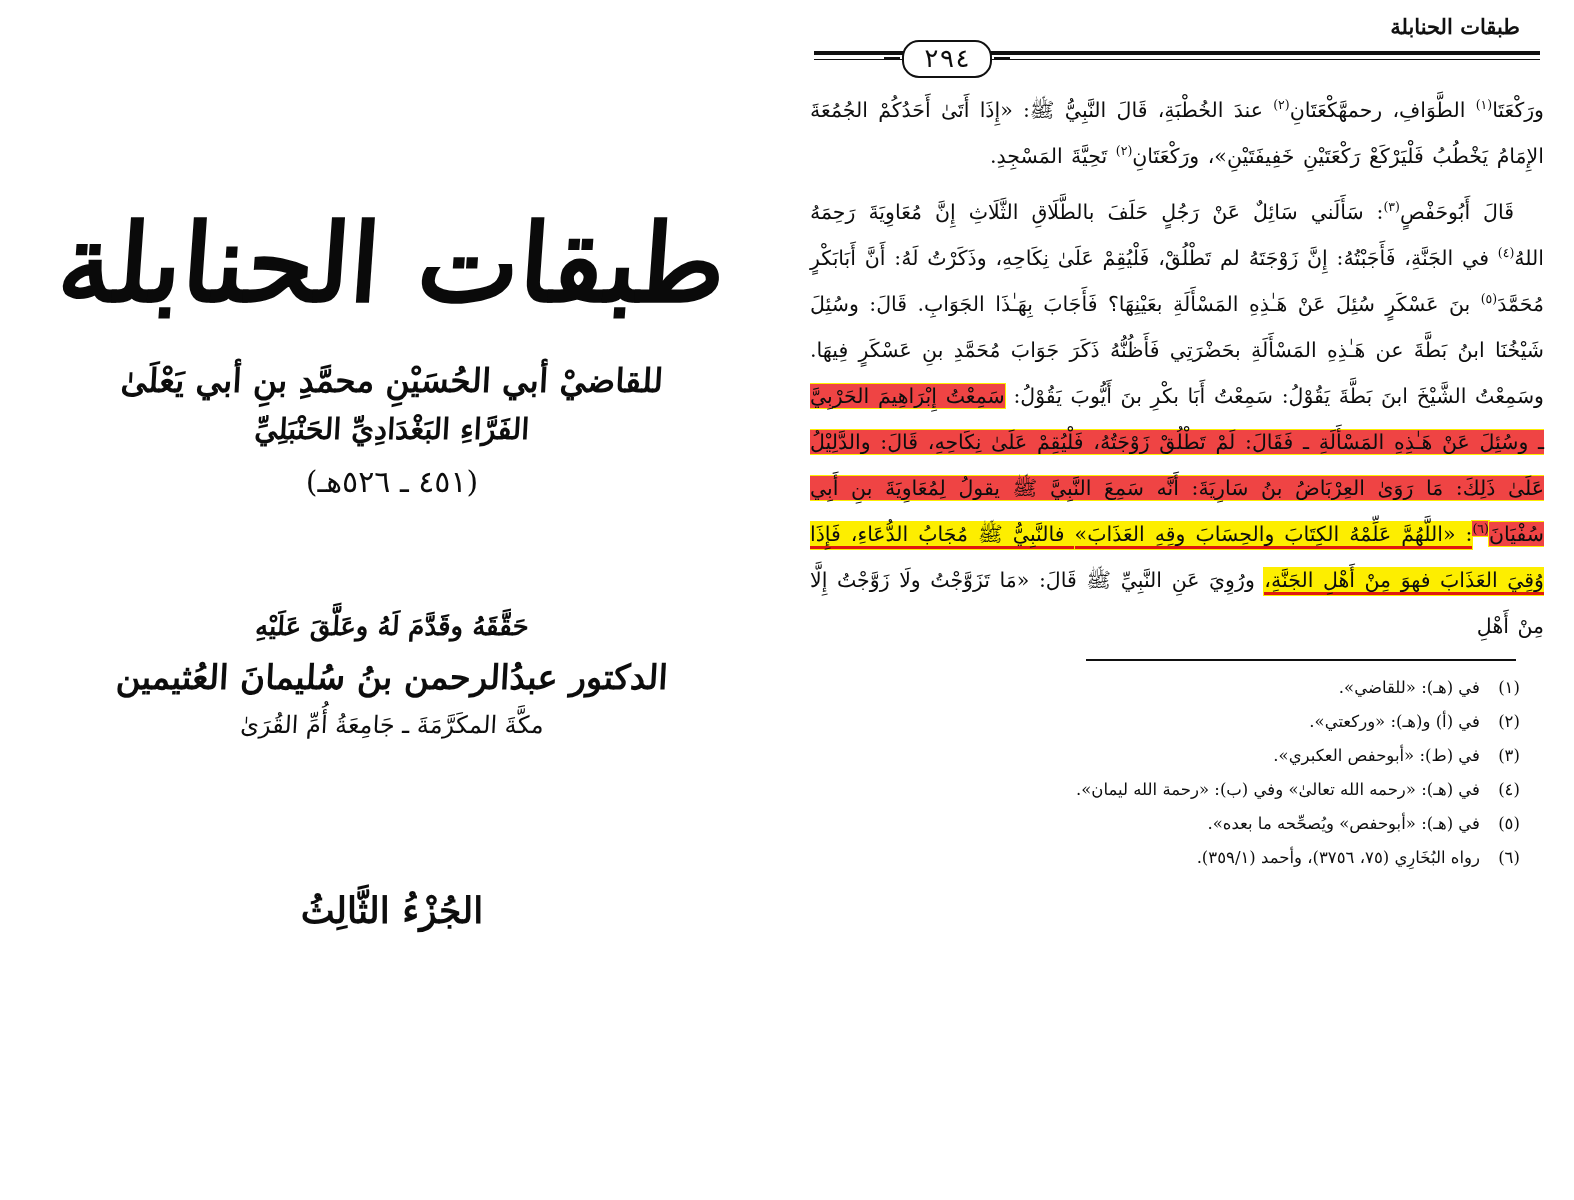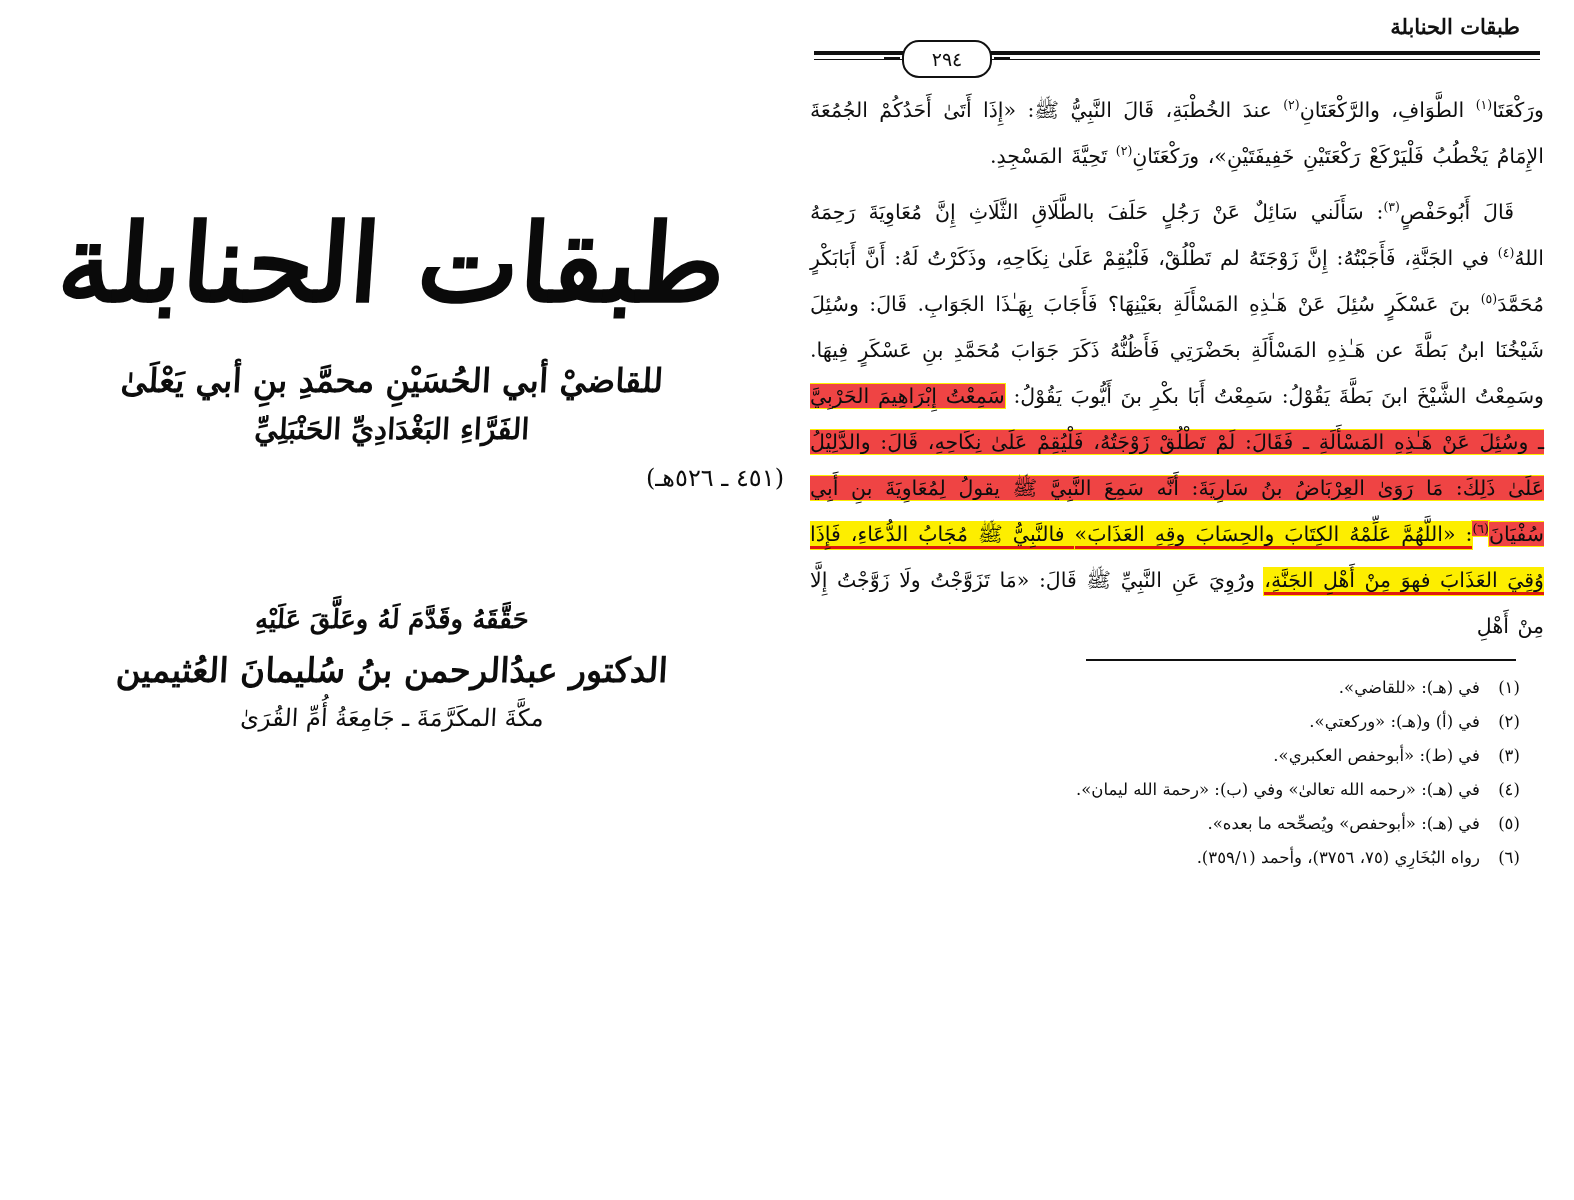--- a/index.html
+++ b/index.html
@@ -68,22 +68,22 @@
     top: -5px;
     left: 92px;
     width: 86px;
     height: 34px;
     background: #fff;
     border: 2px solid #111;
     border-radius: 17px / 17px;
     display: flex;
     align-items: center;
     justify-content: center;
-    font-size: 19px;
-    font-family: Liberation Serif, serif;
+    font-size: 26px;
+    font-family: Liberation Mono, monospace;
     letter-spacing: 1px;
   }
   .page-num-badge::before,
   .page-num-badge::after {
     content: "";
     position: absolute;
     top: 15px;
     width: 16px;
     height: 3px;
     background: #111;
@@ -167,24 +167,23 @@
     letter-spacing: 0;
     transform: skewX(-3deg);
   }
   .title-sub2 {
     font-size: 29px;
     font-weight: bold;
     margin-top: 12px;
     transform: skewX(-3deg);
   }
   .title-dates {
-    font-size: 24px;
+    font-size: 30px;
     margin-top: 18px;
     letter-spacing: 1px;
-    text-align: right;
   }
   .editor-block {
     margin-top: 112px;
   }
   .editor-line1 {
     font-size: 26px;
     font-weight: bold;
     transform: skewX(-3deg);
   }
   .editor-line2 {
@@ -213,21 +212,21 @@
 
     <div class="running-head">طبقات الحنابلة</div>
 
     <div class="rule-wrap">
       <div class="rule-thick"></div>
       <div class="rule-thin"></div>
       <div class="page-num-badge">٢٩٤</div>
     </div>
 
     <div class="body-text">
-      <p class="para" id="para-1"><span>ورَكْعَتَا</span><sup class="fn">(١)</sup><span> الطَّوَافِ، والرَّكْعَتَانِ</span><sup class="fn">(٢)</sup><span> عندَ الخُطْبَةِ، قَالَ النَّبِيُّ ﷺ: «إِذَا أَتَىٰ أَحَدُكُمْ الجُمُعَةَ الإِمَامُ يَخْطُبُ فَلْيَرْكَعْ رَكْعَتَيْنِ خَفِيفَتَيْنِ»، ورَكْعَتَانِ</span><sup class="fn">(٢)</sup><span> تَحِيَّةَ المَسْجِدِ.</span></p>
+      <p class="para" id="para-1"><span>ورَكْعَتَا</span><sup class="fn">(١)</sup><span> الطَّوَافِ، رحمهَّكْعَتَانِ</span><sup class="fn">(٢)</sup><span> عندَ الخُطْبَةِ، قَالَ النَّبِيُّ ﷺ: «إِذَا أَتَىٰ أَحَدُكُمْ الجُمُعَةَ الإِمَامُ يَخْطُبُ فَلْيَرْكَعْ رَكْعَتَيْنِ خَفِيفَتَيْنِ»، ورَكْعَتَانِ</span><sup class="fn">(٢)</sup><span> تَحِيَّةَ المَسْجِدِ.</span></p>
       <p class="para indent" id="para-2"><span>قَالَ أَبُوحَفْصٍ</span><sup class="fn">(٣)</sup><span>: سَأَلَني سَائِلٌ عَنْ رَجُلٍ حَلَفَ بالطَّلَاقِ الثَّلَاثِ إِنَّ مُعَاوِيَةَ رَحِمَهُ اللهُ</span><sup class="fn">(٤)</sup><span> في الجَنَّةِ، فَأَجَبْتُهُ: إِنَّ زَوْجَتَهُ لم تَطْلُقْ، فَلْيُقِمْ عَلَىٰ نِكَاحِهِ، وذَكَرْتُ لَهُ: أَنَّ أَبَابَكْرٍ مُحَمَّدَ</span><sup class="fn">(٥)</sup><span> بنَ عَسْكَرٍ سُئِلَ عَنْ هَـٰذِهِ المَسْأَلَةِ بعَيْنِهَا؟ فَأَجَابَ بِهَـٰذَا الجَوَابِ. قَالَ: وسُئِلَ شَيْخُنَا ابنُ بَطَّةَ عن هَـٰذِهِ المَسْأَلَةِ بحَضْرَتِي فَأَظُنُّهُ ذَكَرَ جَوَابَ مُحَمَّدِ بنِ عَسْكَرٍ فِيهَا. وسَمِعْتُ الشَّيْخَ ابنَ بَطَّةَ يَقُوْلُ: سَمِعْتُ أَبَا بكْرِ بنَ أَيُّوبَ يَقُوْلُ: </span><span class=" hl">سَمِعْتُ إِبْرَاهِيمَ الحَرْبِيَّ ـ وسُئِلَ عَنْ هَـٰذِهِ المَسْأَلَةِ ـ فَقَالَ: لَمْ تَطْلُقْ زَوْجَتُهُ، فَلْيُقِمْ عَلَىٰ نِكَاحِهِ، قَالَ: والدَّلِيْلُ عَلَىٰ ذَلِكَ: مَا رَوَىٰ العِرْبَاضُ بنُ سَارِيَةَ: أَنَّه سَمِعَ النَّبِيَّ ﷺ يقولُ لِمُعَاوِيَةَ بنِ أَبِي سُفْيَانَ</span><sup class="fn hl">(٦)</sup><span class=" hl-underline">: «اللَّهُمَّ عَلِّمْهُ الكِتَابَ والحِسَابَ وقِهِ العَذَابَ»</span><span class=" hl-underline"> فالنَّبِيُّ ﷺ مُجَابُ الدُّعَاءِ، فَإِذَا وُقِيَ العَذَابَ فهوَ مِنْ أَهْلِ الجَنَّةِ،</span><span> ورُوِيَ عَنِ النَّبِيِّ ﷺ قَالَ: «مَا تَزَوَّجْتُ ولَا زَوَّجْتُ إِلَّا مِنْ أَهْلِ</span></p>
     </div>
 
     <div class="footnote-rule"></div>
 
     <div class="footnotes">
       <div class="fn-row">
         <span class="fn-num">(١)</span>
         <span class="fn-txt">في (هـ): «للقاضي».</span>
       </div>
@@ -259,15 +258,16 @@
     <div class="title-sub1">للقاضيْ أبي الحُسَيْنِ محمَّدِ بنِ أبي يَعْلَىٰ</div>
     <div class="title-sub2">الفَرَّاءِ البَغْدَادِيِّ الحَنْبَلِيِّ</div>
     <div class="title-dates">(٤٥١ ـ ٥٢٦هـ)</div>
 
     <div class="editor-block">
       <div class="editor-line1">حَقَّقَهُ وقَدَّمَ لَهُ وعَلَّقَ عَلَيْهِ</div>
       <div class="editor-line2">الدكتور عبدُالرحمن بنُ سُليمانَ العُثيمين</div>
       <div class="editor-line3">مكَّةَ المكَرَّمَةَ ـ جَامِعَةُ أُمِّ القُرَىٰ</div>
     </div>
 
+    <div class="volume">الجُزْءُ الثَّالِثُ</div>
   </div>
 
 </div>
 
 </body></html>

